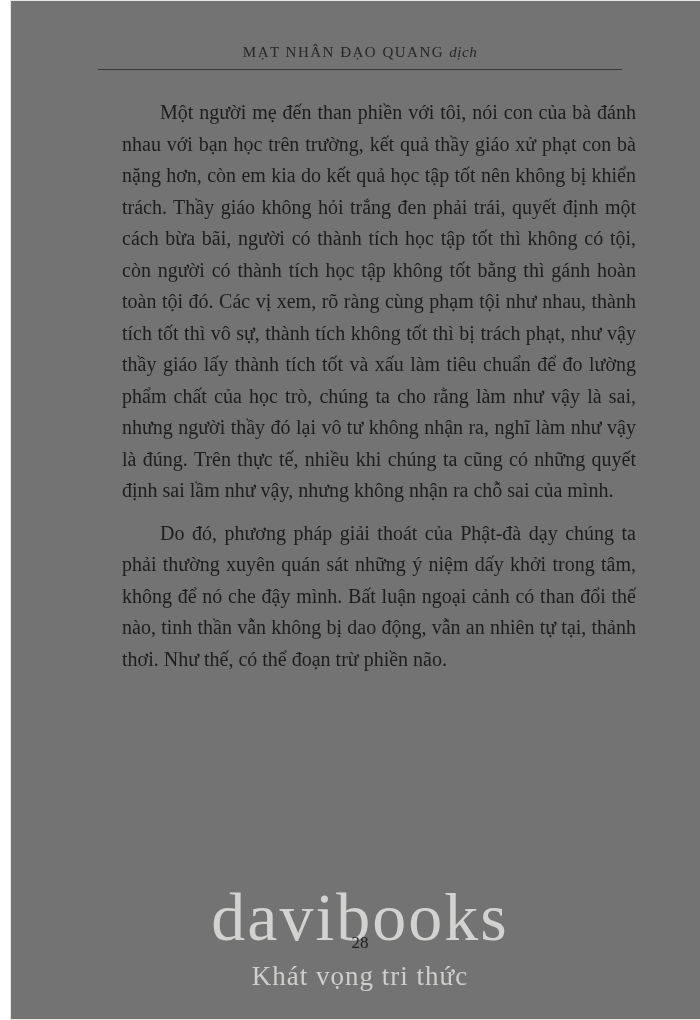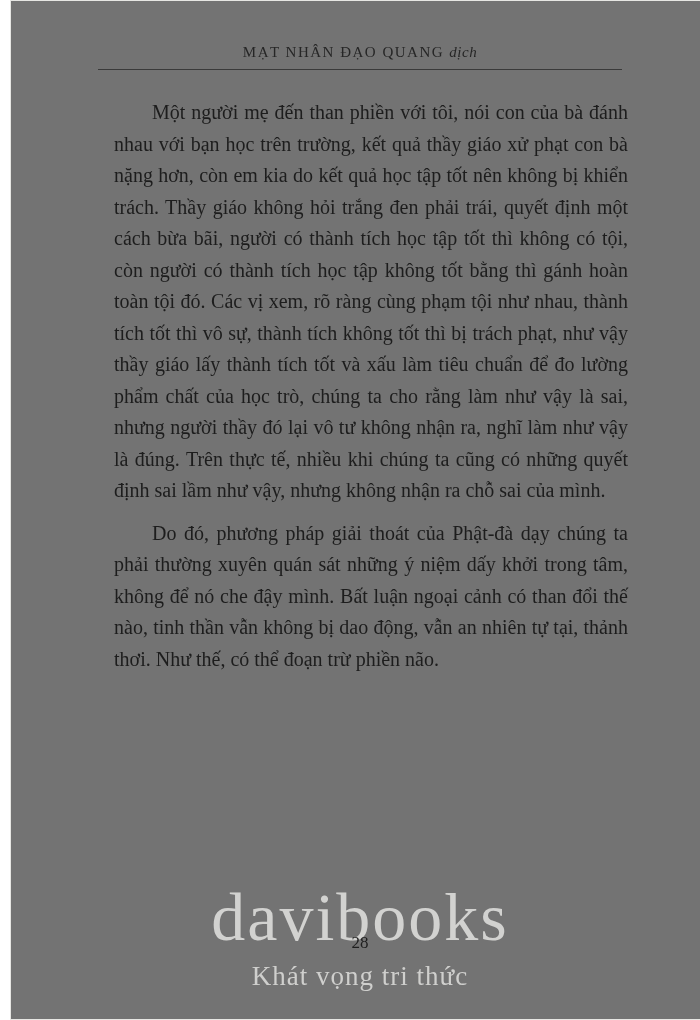--- a/index.html
+++ b/index.html
@@ -37,21 +37,21 @@
     position: absolute;
     top: 69px;
     left: 88px;
     right: 88px;
     border-top: 1.6px solid #3a3a3a;
     height: 0;
   }
   .body-text {
     position: absolute;
     top: 97px;
-    left: 104px;
+    left: 112px;
     width: 514px;
     font-size: 20px;
     line-height: 1.575;
     text-align: justify;
     color: #1d1d1d;
   }
   .body-text p {
     margin: 0 0 11px 0;
     text-indent: 38px;
   }

